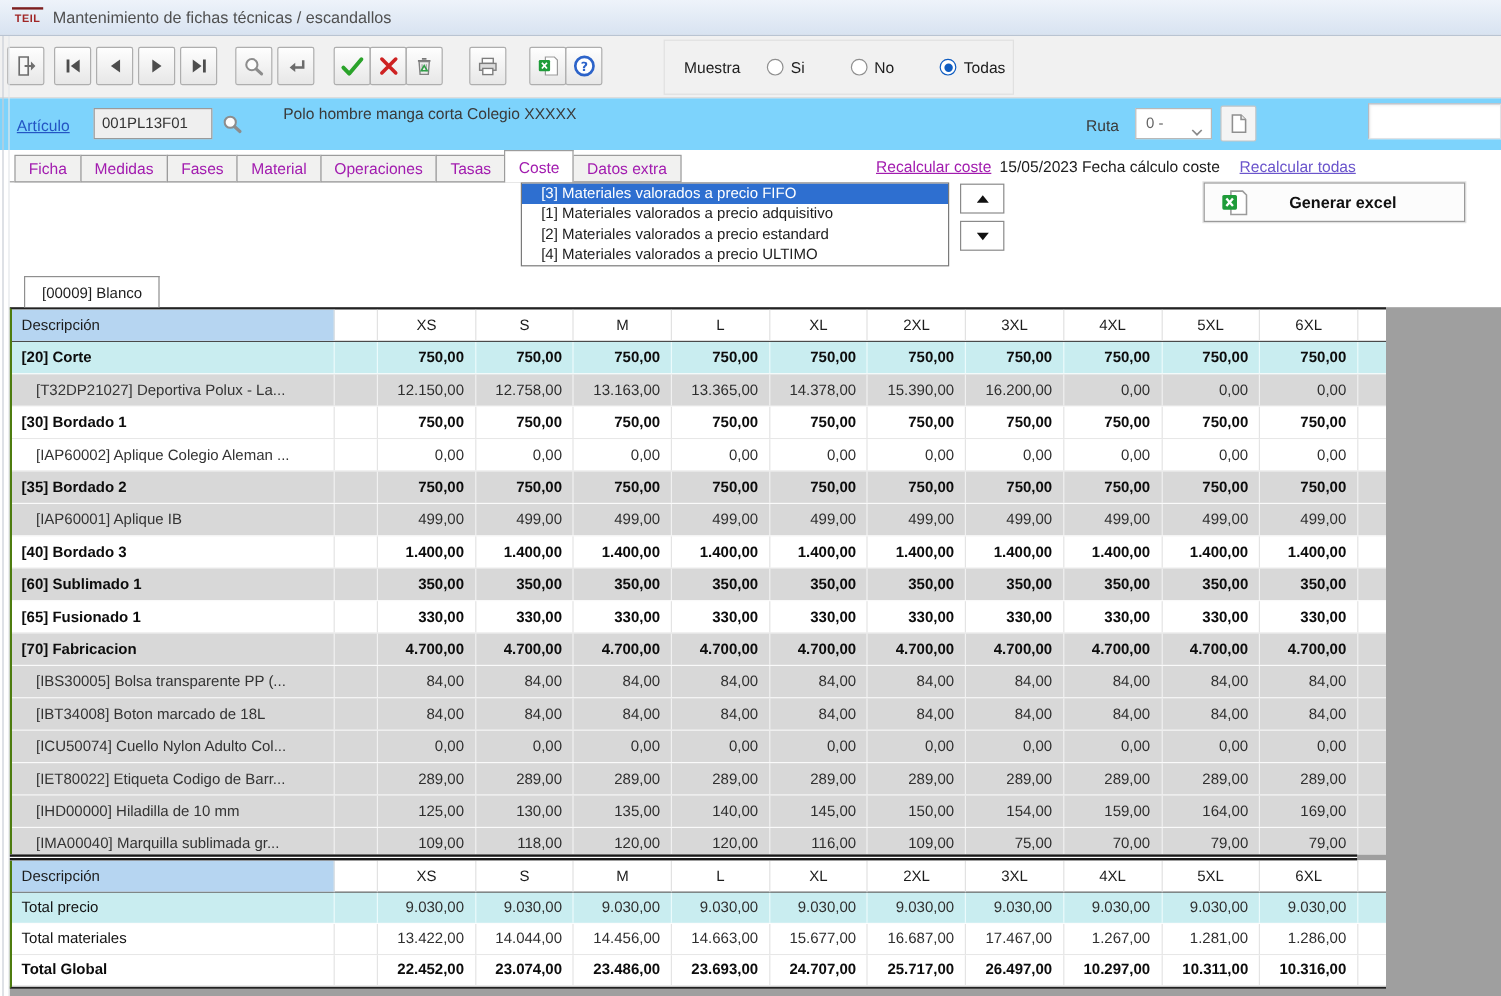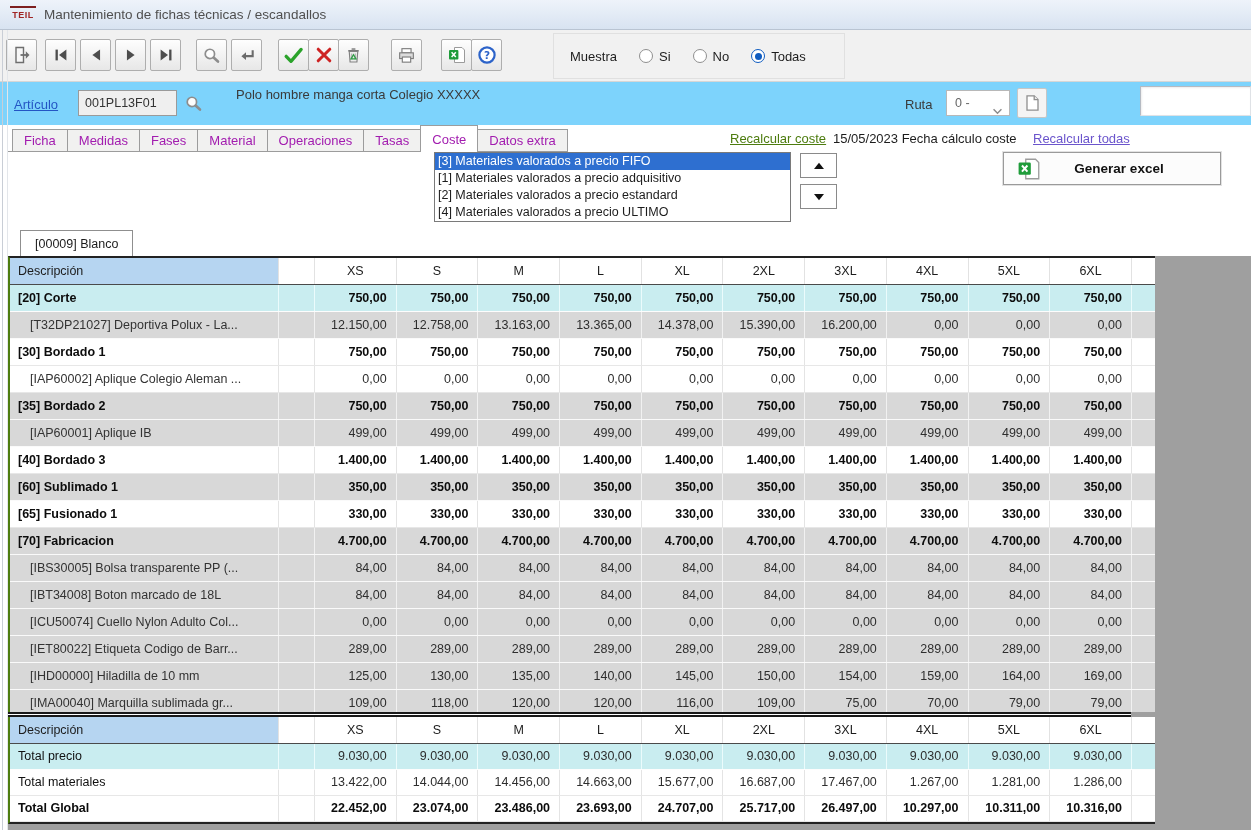--- a/index.html
+++ b/index.html
@@ -23,21 +23,21 @@
     background:#f1f1f1; border-bottom:1px solid #d6d6d6; }
   .tb-btn { position:absolute; top:9px; width:31px; height:32px;
     border:1px solid #aeaeae; border-radius:2px;
     background:linear-gradient(#fefefe,#e7e7e7);
     display:flex; align-items:center; justify-content:center; cursor:pointer; }
   .ticon { display:flex; align-items:center; justify-content:center; }
   .muestra-box { position:absolute; left:553px; top:3px; width:292px; height:46px;
     border:1px solid #e0e0e0; display:flex; align-items:center; }
   .muestra-label { margin-left:16px; font-size:13px; color:#1d1d1d; }
   .radio-group { display:flex; align-items:center; margin-left:22px; }
-  .radio-opt { display:flex; align-items:center; margin-right:22px; cursor:pointer; }
+  .radio-opt { display:flex; align-items:center; margin-right:38px; cursor:pointer; }
   .radio { width:14px; height:14px; border-radius:50%; border:1px solid #8f8f8f; background:#fff; position:relative; }
   .radio.sel { border:1.5px solid #0f5cc0; }
   .radio.sel::after { content:""; position:absolute; left:2.5px; top:2.5px; width:7px; height:7px; border-radius:50%; background:#0f5cc0; }
   .radio-opt span.rlabel { margin-left:6px; font-size:13px; color:#1d1d1d; }
 
   
   .article-row { position:absolute; left:0; top:82px; width:1251px; height:43px; background:#7dd3fc; }
   .link { text-decoration:underline; cursor:pointer; font-size:13px; }
   .articulo-link { position:absolute; left:14px; top:15px; color:#2355c4; }
   .articulo-input { position:absolute; left:78px; top:8px; width:99px; height:26px;
@@ -58,28 +58,28 @@
     background:#fff; border:1px solid #b5bac2; border-bottom-color:#dfe2e6; border-right-color:#dfe2e6;
     box-shadow:inset 1px 1px 2px rgba(0,0,0,.08); font-family:inherit; }
 
   
   .tabstrip { position:absolute; left:0; top:125px; width:1251px; height:27px; background:#fff; }
   .tab-baseline { position:absolute; left:8px; bottom:0; width:527px; border-bottom:1px solid #9c9c9c; z-index:1; }
   .tabs { position:absolute; left:13px; bottom:0; height:27px; display:flex; align-items:flex-end; z-index:2; }
   .tab { display:flex; align-items:center; padding:0 11px; height:23px; background:#f1f1f0;
     border:1px solid #9c9c9c; margin-left:-1px; font-size:13px; color:#a21caf; cursor:pointer; position:relative; z-index:2; }
   .tab.active { height:27px; background:#fff; border-bottom:none; z-index:3; }
-  .recalc-coste { position:absolute; left:730px; top:6px; color:#4d7c0f; }
+  .recalc-coste { position:absolute; left:730px; top:6px; color:#a21caf; }
   .calc-date { position:absolute; left:833px; top:6px; font-size:13px; color:#1c1c1c; }
   .recalc-todas { position:absolute; left:1033px; top:6px; color:#6b55cc; }
 
   
   .listbox { position:absolute; left:434px; top:152px; width:357px; height:70px;
     background:#fff; border:1px solid #7a7a7a; overflow:hidden; z-index:3; }
-  .lb-item { height:17px; line-height:17px; padding-left:3px; font-size:12.5px; color:#1c1c1c;
+  .lb-item { height:17px; line-height:17px; padding-left:16px; font-size:12.5px; color:#1c1c1c;
     white-space:nowrap; overflow:hidden; cursor:pointer; }
   .lb-item.selected { background:#2e6fd0; color:#fff; }
   .spin-btn { position:absolute; width:37px; height:25px; background:#fff; border:1px solid #8a8a8a;
     display:flex; align-items:center; justify-content:center; cursor:pointer; z-index:3; }
   .spin-up { left:800px; top:153px; }
   .spin-down { left:800px; top:184px; }
 
   
   .excel-btn { position:absolute; left:1003px; top:152px; width:218px; height:33px;
     background:#fcfcfc; border:1px solid #9a9a9a; box-shadow:0 0 0 1px #e2e2e2;

